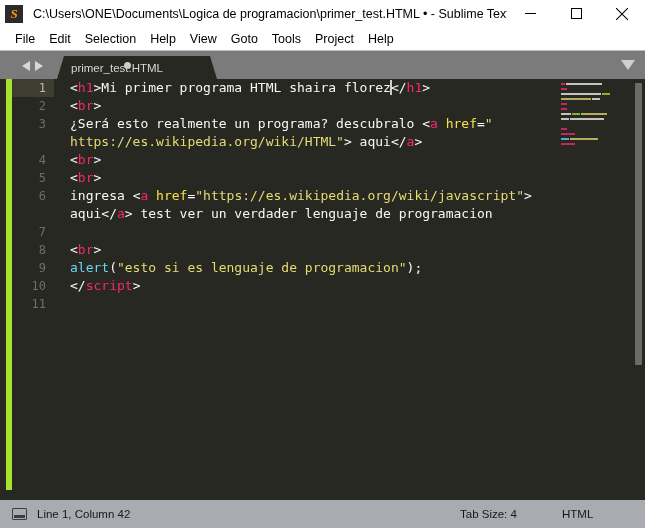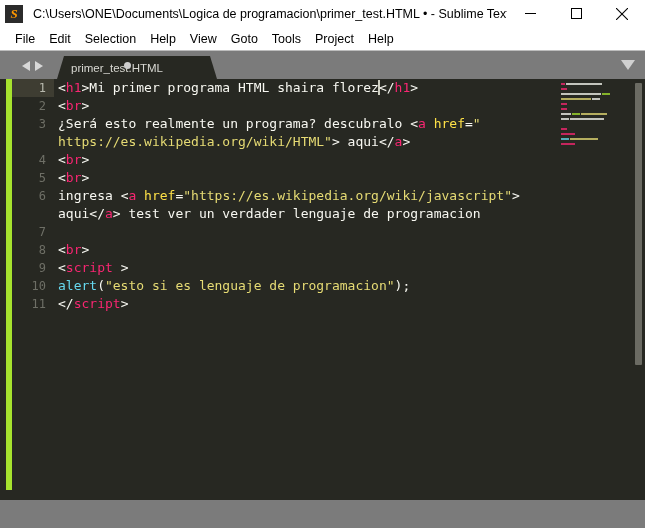--- a/index.html
+++ b/index.html
@@ -166,21 +166,21 @@
     position: absolute; left: 42px; top: 0;
     width: 510px; height: 421px;
   }
   .code-line {
     height: 18px;
     line-height: 18px;
     white-space: pre;
     font-family: "DejaVu Sans Mono", monospace;
     font-size: 13px;
     color: #f8f8f2;
-    padding-left: 4px;
+    padding-left: 16px;
   }
 
   
   .t-punct   { color: #f8f8f2; }
   .t-tag     { color: #f92672; }
   .t-attr    { color: #fde047; }
   .t-string  { color: #e6db74; }
   .t-fn      { color: #66d9ef; }
   .t-text    { color: #f8f8f2; }
 
@@ -348,21 +348,20 @@
           <div class="code-line"><span class="t-punct">&lt;</span><span class="t-tag">h1</span><span class="t-punct">&gt;</span><span class="t-text">Mi primer programa HTML shaira florez</span><span class="cursor"></span><span class="t-punct">&lt;/</span><span class="t-tag">h1</span><span class="t-punct">&gt;</span></div>
           <div class="code-line"><span class="t-punct">&lt;</span><span class="t-tag">br</span><span class="t-punct">&gt;</span></div>
           <div class="code-line"><span class="t-text">¿Será esto realmente un programa? descubralo </span><span class="t-punct">&lt;</span><span class="t-tag">a</span><span class="t-text"> </span><span class="t-attr">href</span><span class="t-punct">=</span><span class="t-string">"</span></div>
           <div class="code-line"><span class="t-string">https://es.wikipedia.org/wiki/HTML"</span><span class="t-punct">&gt;</span><span class="t-text"> aqui</span><span class="t-punct">&lt;/</span><span class="t-tag">a</span><span class="t-punct">&gt;</span></div>
           <div class="code-line"><span class="t-punct">&lt;</span><span class="t-tag">br</span><span class="t-punct">&gt;</span></div>
           <div class="code-line"><span class="t-punct">&lt;</span><span class="t-tag">br</span><span class="t-punct">&gt;</span></div>
           <div class="code-line"><span class="t-text">ingresa </span><span class="t-punct">&lt;</span><span class="t-tag">a</span><span class="t-text"> </span><span class="t-attr">href</span><span class="t-punct">=</span><span class="t-string">"https://es.wikipedia.org/wiki/javascript"</span><span class="t-punct">&gt;</span></div>
           <div class="code-line"><span class="t-text">aqui</span><span class="t-punct">&lt;/</span><span class="t-tag">a</span><span class="t-punct">&gt;</span><span class="t-text"> test ver un verdader lenguaje de programacion</span></div>
           <div class="code-line">&nbsp;</div>
           <div class="code-line"><span class="t-punct">&lt;</span><span class="t-tag">br</span><span class="t-punct">&gt;</span></div>
-          <div class="code-line"><span class="t-punct">&lt;</span><span class="t-tag">script</span><span class="t-text"> </span><span class="t-punct">&gt;</span></div>
           <div class="code-line"><span class="t-fn">alert</span><span class="t-punct">(</span><span class="t-string">"esto si es lenguaje de programacion"</span><span class="t-punct">);</span></div>
           <div class="code-line"><span class="t-punct">&lt;/</span><span class="t-tag">script</span><span class="t-punct">&gt;</span></div>
         </div>
 
       <div class="minimap">
           <div class="mm-line">
             <span class="mm-blk" style="background: rgb(249, 38, 114); width: 4px; opacity: 0.75;"></span>
             <span class="mm-blk" style="background: rgb(248, 248, 242); width: 36px; opacity: 0.75;"></span>
           </div>
           <div class="mm-line">
@@ -408,14 +407,20 @@
         </div>
 
       <div class="vscroll">
         <div class="vthumb"></div>
       </div>
     </div>
   </div>
 
   <div class="bottom-dark"></div>
 
+  <div class="statusbar">
+    <div class="status-icon"></div>
+    <div class="status-pos">Line 1, Column 42</div>
+    <div class="status-tab">Tab Size: 4</div>
+    <div class="status-syntax">HTML</div>
+  </div>
 
 </div>
 
 </body></html>

